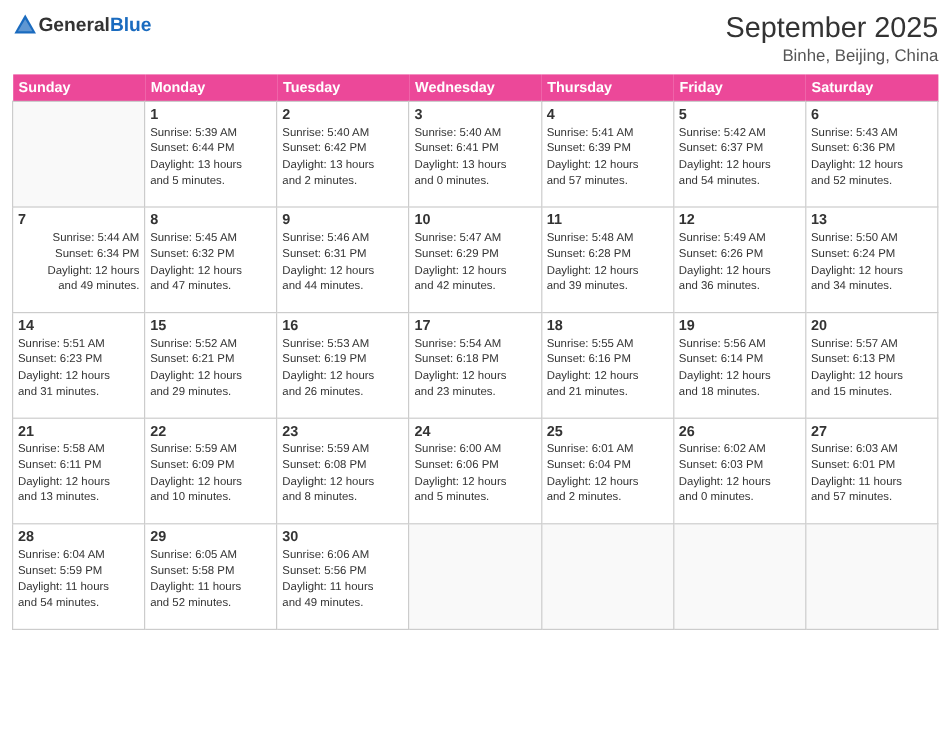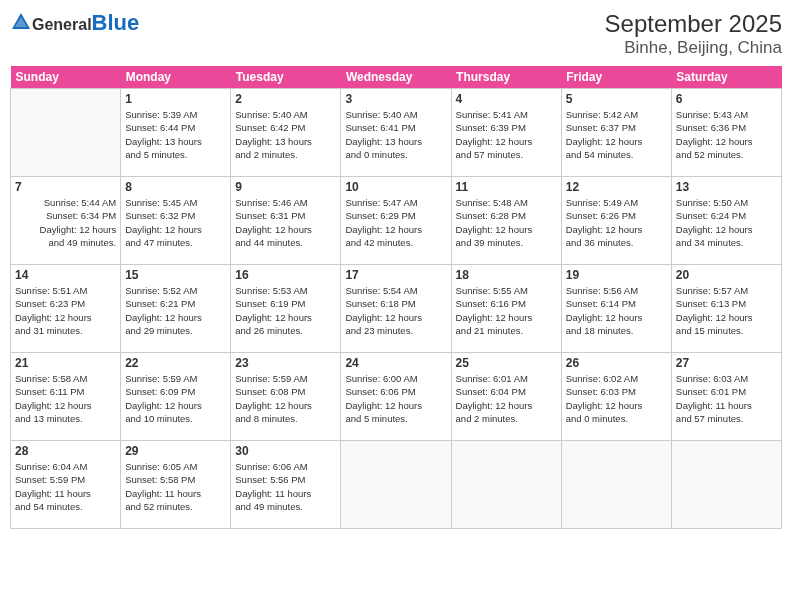--- a/index.html
+++ b/index.html
@@ -25,39 +25,39 @@
     .logo {
       display: flex;
       align-items: center;
     }
     .logo-text-general {
       font-size: 16px;
       font-weight: bold;
       color: #333;
     }
     .logo-text-blue {
-      font-size: 22px;
+      font-size: 16px;
       font-weight: bold;
       color: #1a6bbf;
     }
     .logo-icon {
       width: 22px;
       height: 22px;
       margin-bottom: 2px;
     }
     .title-block {
       text-align: right;
     }
     .calendar-title {
       font-size: 24px;
       font-weight: normal;
       color: #333;
     }
     .calendar-subtitle {
-      font-size: 17px;
+      font-size: 14px;
       color: #555;
     }
     table {
       width: 100%;
       border-collapse: collapse;
       table-layout: fixed;
     }
     .day-header {
       background-color: #ec4899;
       color: #fff;

